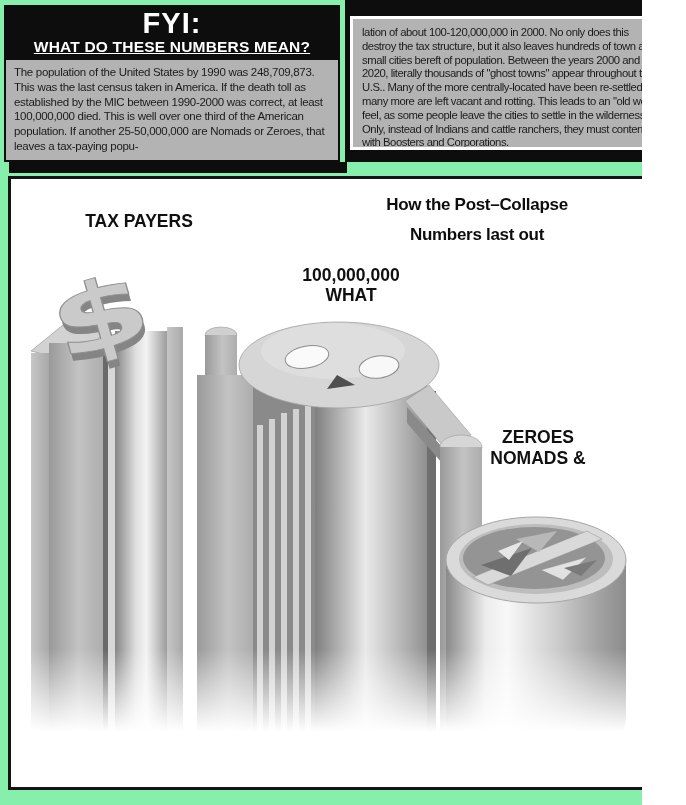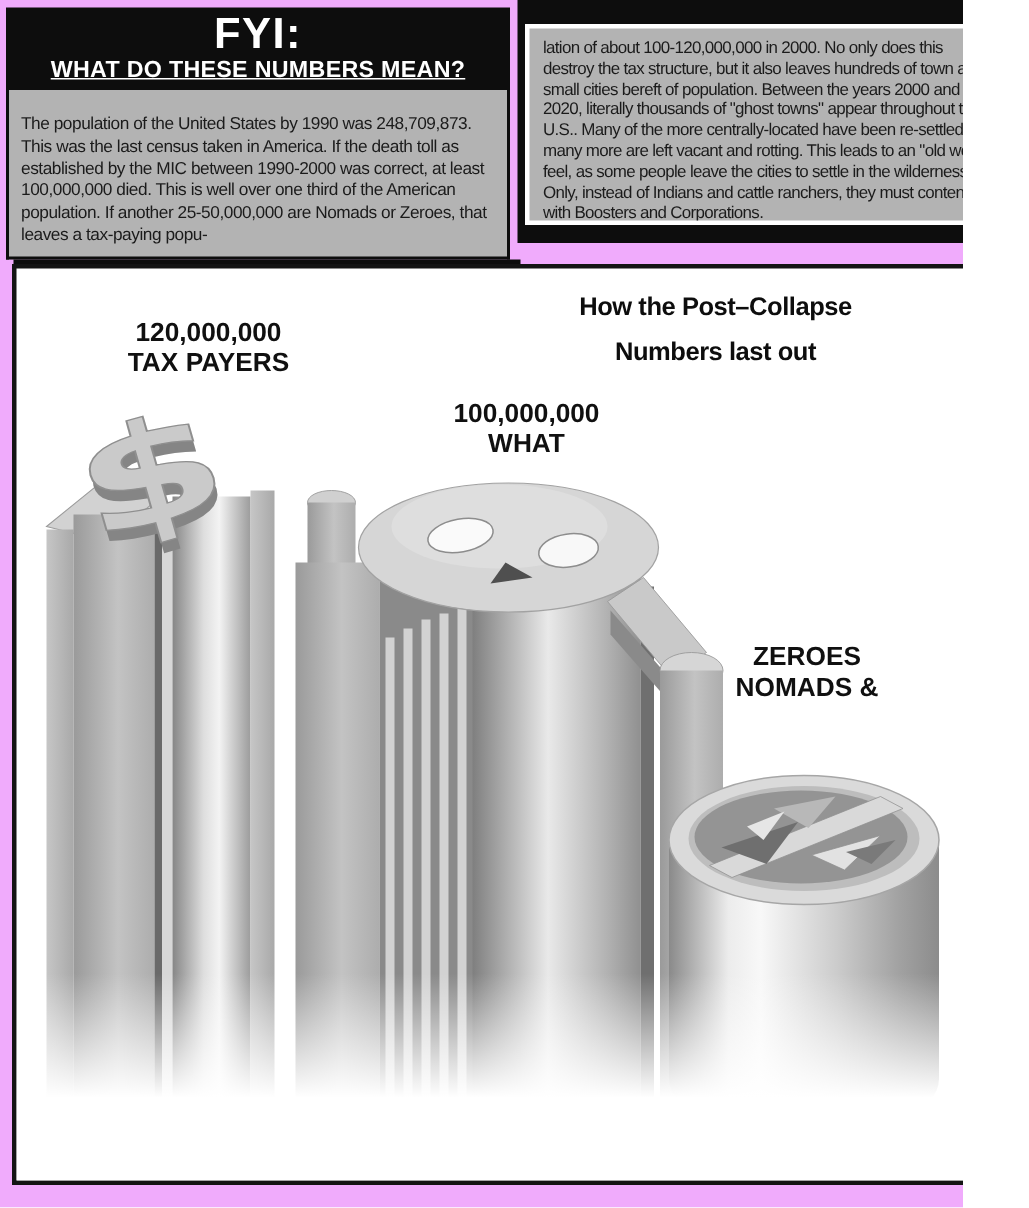--- a/index.html
+++ b/index.html
@@ -1,28 +1,28 @@
 <!DOCTYPE html>
 <html><head>
 <meta charset="utf-8">
 <style>
   html,body{margin:0;padding:0;background:#ffffff;}
   .page{
     position:relative;width:642px;height:805px;overflow:hidden;
-    background:#f0abfc;color:#1b1b1b;
+    background:#86efac;color:#1b1b1b;
     font-family:"Liberation Sans",sans-serif;
   }
   
   .fyi-box{position:absolute;left:4px;top:5px;width:336px;}
   .fyi-header{background:#0d0d0d;color:#ffffff;text-align:center;padding:3px 4px 5px;}
   .fyi-title{font-size:29px;font-weight:bold;line-height:30px;letter-spacing:1px;}
   .fyi-subtitle{font-size:15.5px;font-weight:bold;letter-spacing:.2px;line-height:17px;text-decoration:underline;}
   .fyi-body{
     background:#b3b3b3;border:2px solid #0d0d0d;border-top:none;
-    padding:16px 8px 6px;font-size:11.5px;line-height:14.8px;letter-spacing:-.3px;
+    padding:5px 8px 6px;font-size:11.5px;line-height:14.8px;letter-spacing:-.3px;
     color:#1b1b1b;text-align:left;
   }
   .fyi-shadow{position:relative;left:5px;width:338px;height:11px;background:#0d0d0d;}
   
   .cont-box{position:absolute;left:345px;top:0;width:338px;height:162px;background:#0d0d0d;}
   .cont-inner{
     position:absolute;left:5px;top:16px;right:9px;bottom:12px;
     background:#b3b3b3;border:3px solid #ffffff;
     padding:7px 9px;font-size:11.3px;line-height:13.8px;letter-spacing:-.45px;
     color:#1b1b1b;overflow:hidden;
@@ -154,21 +154,20 @@
           <polygon points="505,360 546,352 528,373" fill="#b8b8b8"></polygon>
           <polygon points="553,389 586,381 570,397" fill="#7a7a7a"></polygon>
           <polygon points="487,372 512,362 498,381" fill="#e6e6e6"></polygon>
         </g>
       </g>
 
       <rect x="0" y="470" width="664" height="138" fill="url(#gFade)"></rect>
     </svg>
 
     <div class="lbl lbl-taxpayers">
-      <span class="lbl-line">120,000,000</span>
       <span class="lbl-line">TAX PAYERS</span>
     </div>
 
     <div class="chart-title">
       <span class="lbl-line">How the Post–Collapse</span>
       <span class="lbl-line">Numbers last out</span>
     </div>
 
     <div class="lbl lbl-dead">
       <span class="lbl-line">100,000,000</span>

